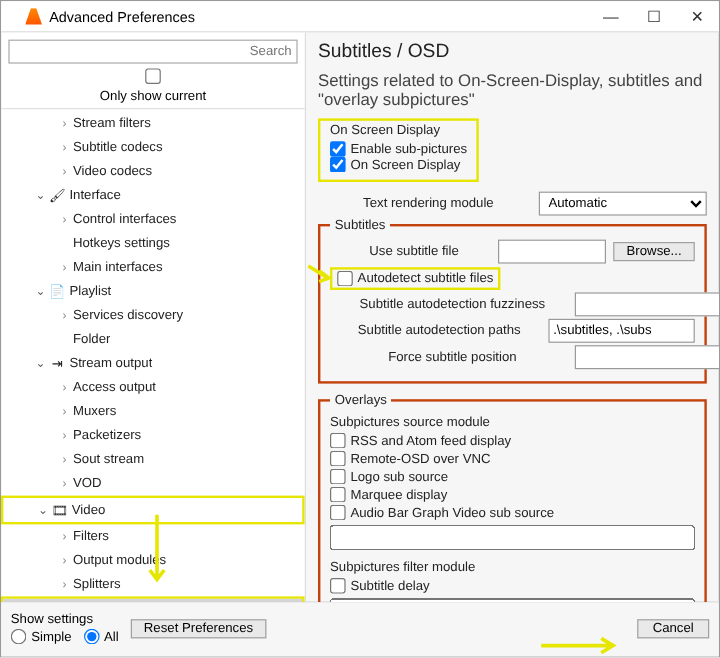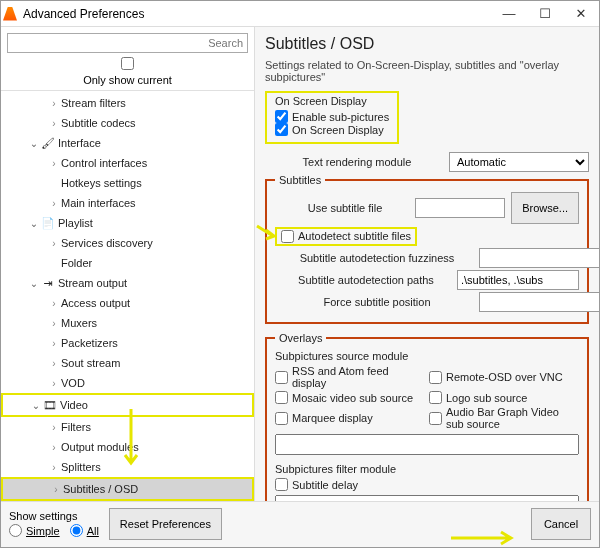--- a/index.html
+++ b/index.html
@@ -1,19 +1,19 @@
 <!DOCTYPE html>
 <html><head>
 <meta charset="utf-8">
 <style>
 * { box-sizing: border-box; font-family: "Segoe UI", Tahoma, sans-serif; }
 html, body { margin:0; padding:0; width:600px; height:548px; background:#fff; }
 .window { width:600px; height:548px; border:1px solid #999; display:flex; flex-direction:column; background:#f6f6f6; }
 
-.titlebar { height:26px; display:flex; align-items:center; padding-left:2px; background:#fff; border-bottom:1px solid #ddd; font-size:12px; }
+.titlebar { height:26px; display:flex; align-items:center; padding-left:20px; background:#fff; border-bottom:1px solid #ddd; font-size:12px; }
 .titlebar .vlc-icon { width:14px; height:14px; margin-right:6px; background:linear-gradient(#ff8800,#ff5500); clip-path:polygon(35% 0,65% 0,100% 100%,0 100%); position:relative; }
 .titlebar .spacer { flex:1; }
 .titlebar .winbtn { width:36px; height:26px; display:flex; align-items:center; justify-content:center; font-size:13px; color:#333; }
 
 .body { flex:1; display:flex; overflow:hidden; }
 
 
 .left { width:254px; border-right:1px solid #ddd; display:flex; flex-direction:column; background:#fff; }
 .search { margin:6px 6px 2px 6px; }
 .search input { width:100%; height:20px; font-size:11px; padding:2px 4px; border:1px solid #aaa;text-align:right; }
@@ -24,36 +24,36 @@
 .row .ic { width:14px; height:14px; margin-right:3px; display:inline-flex; align-items:center; justify-content:center; }
 .row .label { white-space:nowrap; overflow:hidden; text-overflow:ellipsis; }
 .row.selected { background:#d4d4d4; }
 .hlbox { border:2px solid #e6e600; }
 .ind1 { padding-left:26px; }
 .ind2 { padding-left:46px; }
 
 
 .right { flex:1; overflow:auto; padding:6px 10px 0 10px; font-size:11px; color:#222; }
 .page-title { font-size:16px; margin:2px 0 6px 0; color:#222; font-weight:400; }
-.desc { font-size:11px; color:#444; margin-bottom:8px; }
+.desc { font-size:14px; color:#444; margin-bottom:8px; }
 fieldset { border:2px solid #c2410c; margin:0 0 8px 0; padding:4px 8px 8px 8px; }
 fieldset legend { font-size:11px; padding:0 4px; }
 .frow { display:flex; align-items:center; min-height:20px; margin:2px 0; }
 .frow .lab { flex:1;text-align:center; }
 .frow input[type=text], .frow select { height:20px; font-size:11px; border:1px solid #999; background:#fff; padding:1px 3px; }
 .frow .num { width:100px; display:flex; }
 .frow .num input { flex:1; text-align:right; }
-.btn { height:32px; min-width:60px; font-size:11px; background:#e9e9e9; border:1px solid #a0a0a0; padding:0 10px; }
+.btn { height:16px; min-width:60px; font-size:11px; background:#e9e9e9; border:1px solid #a0a0a0; padding:0 10px; }
 .chk { display:flex; align-items:center; gap:4px; }
-.grid2 { display:grid; grid-template-columns:1fr 1fr; }
+.grid2 { display:grid; grid-template-columns:1fr; }
 
 
 .footer { border-top:1px solid #ddd; padding:4px 8px 6px 8px; display:flex; align-items:center; font-size:11px; background:#f6f6f6; height:46px; }
 .footer .showset { display:flex; flex-direction:column; gap:2px; }
-.footer .rads { display:flex; align-items:center; gap:10px;text-decoration:underline; }
+.footer .rads { display:flex; align-items:center; gap:10px; }
 .footer .spacer2 { flex:1; }
 
 
 .ann-arrow { position:absolute; pointer-events:none; }
 
 .chev::before { content:"›"; color:#888; }
 input[type=checkbox], input[type=radio] { margin:0; }
 </style>
 </head>
 <body>
@@ -78,20 +78,24 @@
         <span>Only show current</span>
       </label>
       <div class="tree">
         <div class="row ind2">
             <span class="tw chev"></span>
             <span class="label">Stream filters</span>
           </div>
         <div class="row ind2">
             <span class="tw chev"></span>
             <span class="label">Subtitle codecs</span>
+          </div>
+        <div class="row ind2">
+            <span class="tw chev"></span>
+            <span class="label">Video codecs</span>
           </div>
 
         <div class="row ind1">
             <span class="tw">⌄</span>
             <span class="ic">🖌</span>
             <span class="label">Interface</span>
           </div>
         <div class="row ind2">
             <span class="tw chev"></span>
             <span class="label">Control interfaces</span>
@@ -240,24 +244,20 @@
         <legend>Overlays</legend>
         <div style="margin:2px 0 3px 0">Subpictures source module</div>
         <div class="grid2" style="gap:2px 4px">
           <label class="chk">
               <input type="checkbox" style="">
               <span>RSS and Atom feed display</span>
             </label>
           <label class="chk">
               <input type="checkbox" style="">
               <span>Remote-OSD over VNC</span>
-            </label>
-          <label class="chk">
-              <input type="checkbox" style="">
-              <span>Mosaic video sub source</span>
             </label>
           <label class="chk">
               <input type="checkbox" style="">
               <span>Logo sub source</span>
             </label>
           <label class="chk">
               <input type="checkbox" style="">
               <span>Marquee display</span>
             </label>
           <label class="chk">

